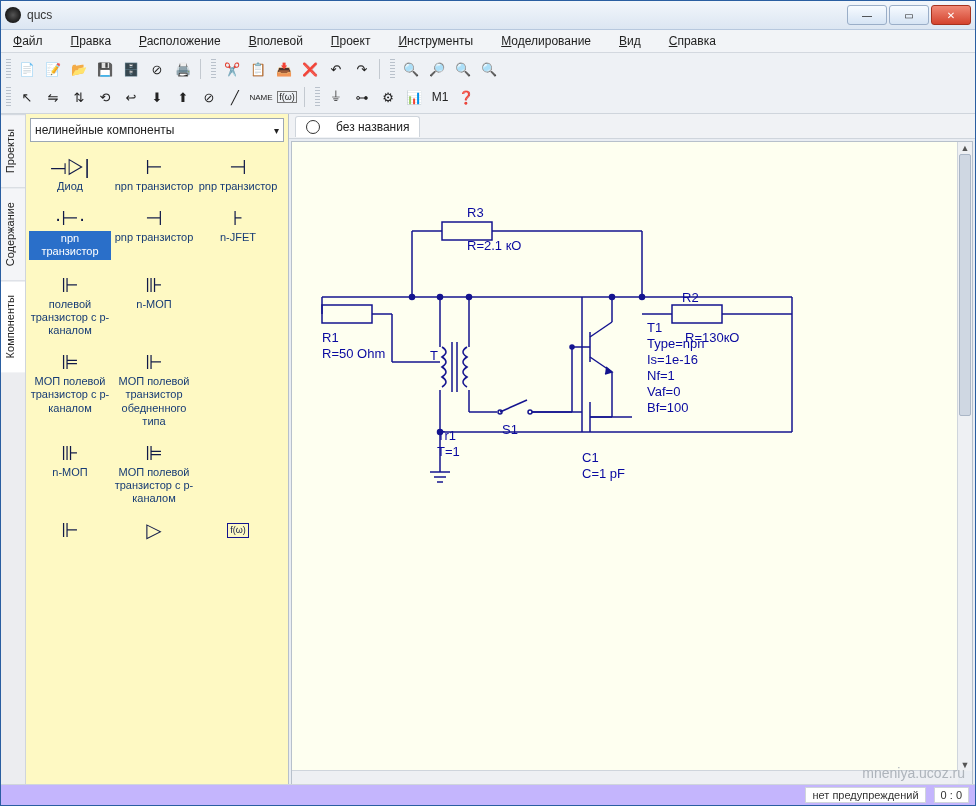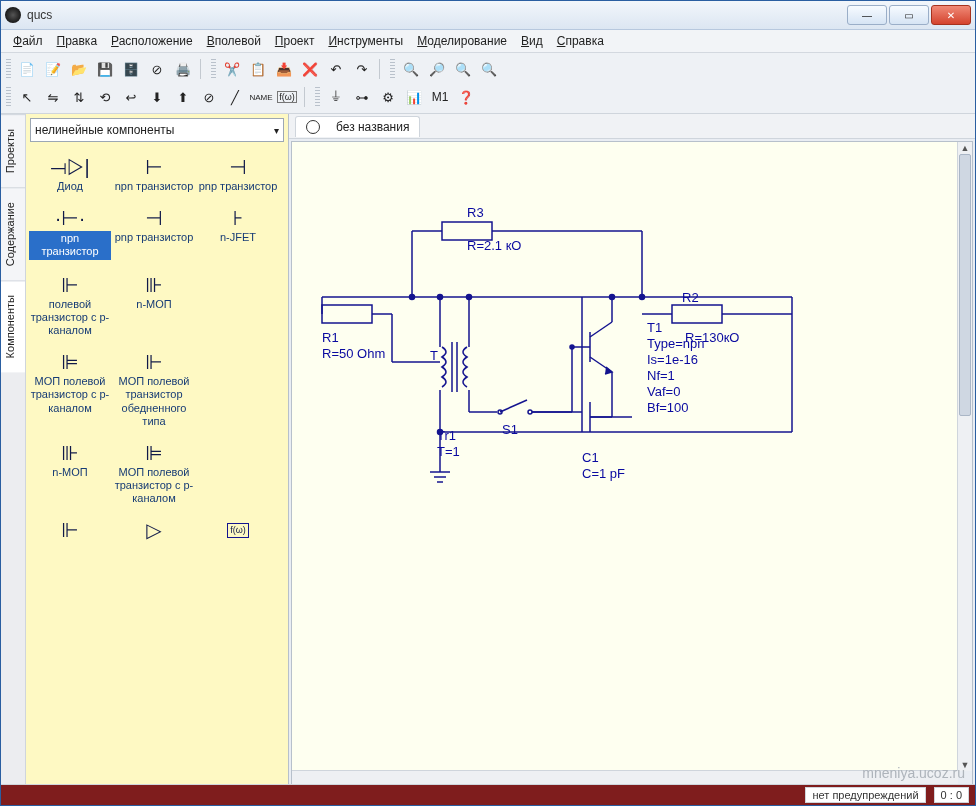--- a/index.html
+++ b/index.html
@@ -3,21 +3,21 @@
 <meta charset="utf-8">
 <style>
   html,body{margin:0;padding:0;font-family:Tahoma,Arial,sans-serif;font-size:12px;color:#222;}
   .window{width:976px;height:806px;border:1px solid #2a5ea1;background:#e9edf3;box-sizing:border-box;position:relative;overflow:hidden;}
   .titlebar{height:28px;background:linear-gradient(#f2f6fb,#dce6f2);border-bottom:1px solid #b7c8de;display:flex;align-items:center;padding:0 4px;justify-content:space-between;}
   .titlebar .app-icon{width:16px;height:16px;background:radial-gradient(#555,#000);border-radius:50%;margin-right:6px;}
   .titlebar .title{flex:1;color:#333;font-size:12px;}
   .win-btns{display:flex;gap:2px;}
   .win-btn{width:38px;height:18px;border:1px solid #9aaec8;border-radius:3px;background:linear-gradient(#f7fbff,#d6e4f4);display:flex;align-items:center;justify-content:center;font-size:10px;}
   .win-close{background:linear-gradient(#f08a77,#d4432e);color:#fff;border-color:#a6321e;}
-  .menubar{height:22px;background:#f2f4f7;display:flex;align-items:center;padding:0 6px;gap:2px;border-bottom:1px solid #d3d8df;}
+  .menubar{height:22px;background:#f2f4f7;display:flex;align-items:center;padding:0 6px;gap:16px;border-bottom:1px solid #d3d8df;}
   .menu-item{padding:2px 6px;}
   .menu-item u{text-decoration:underline;}
   .toolbars{background:#eef1f5;padding:2px 2px;border-bottom:1px solid #cfd5dc;}
   .tb-row{display:flex;align-items:center;gap:2px;padding:2px 3px;}
   .tb-sep{width:5px;height:20px;border-left:1px solid #c3c9d0;margin:0 3px;}
   .tb-handle{width:5px;height:20px;background:repeating-linear-gradient(#b9c1cb,#b9c1cb 1px,transparent 1px,transparent 3px);margin-right:2px;}
   .tb-btn{width:22px;height:22px;border:1px solid transparent;border-radius:3px;display:flex;align-items:center;justify-content:center;font-size:13px;}
   .body{display:flex;height:calc(100% - 28px - 22px - 60px - 20px);}
   .side-tabs{width:24px;background:#ecedf0;border-right:1px solid #cfd5dc;display:flex;flex-direction:column;}
   .side-tab{writing-mode:vertical-rl;transform:rotate(180deg);padding:14px 3px;font-size:11px;border-bottom:1px solid #cfd5dc;background:#f4f5f8;cursor:default;text-align:center;}
@@ -36,21 +36,21 @@
   .gear{width:12px;height:12px;border:1px solid #333;border-radius:50%;display:inline-block;position:relative;}
   .canvas-wrap{flex:1;position:relative;border:1px solid #b7c0cb;margin:2px;overflow:hidden;}
   .canvas{position:absolute;left:0;top:0;right:14px;bottom:14px;background:#fefff0;background-image:radial-gradient(#e0d8a8 0.6px,transparent 0.6px);background-size:10px 10px;}
   .scrollbar-v{position:absolute;right:0;top:0;width:14px;bottom:14px;background:#eef0f3;border-left:1px solid #cfd5dc;}
   .scrollbar-v .thumb{position:absolute;left:1px;right:1px;top:12px;height:260px;background:#cfd7e2;border:1px solid #aab6c6;border-radius:2px;}
   .scrollbar-v .arr{position:absolute;left:0;right:0;height:12px;display:flex;align-items:center;justify-content:center;font-size:9px;color:#555;}
   .scrollbar-h{position:absolute;left:0;right:14px;bottom:0;height:14px;background:#eef0f3;border-top:1px solid #cfd5dc;}
   .schem{position:absolute;left:0;top:0;}
   .schem text{font-family:Arial,sans-serif;font-size:13px;fill:#0a0aa0;}
   .schem line,.schem polyline,.schem rect,.schem circle,.schem path{stroke:#14148f;stroke-width:1.5;fill:none;}
-  .statusbar{position:absolute;left:0;right:0;bottom:0;height:20px;background:#7f1d1d;border-top:1px solid #cfd5dc;display:flex;align-items:center;justify-content:flex-end;padding:0 6px;gap:8px;font-size:11px;color:#333;}
+  .statusbar{position:absolute;left:0;right:0;bottom:0;height:20px;background:#c4b5fd;border-top:1px solid #cfd5dc;display:flex;align-items:center;justify-content:flex-end;padding:0 6px;gap:8px;font-size:11px;color:#333;}
   .status-cell{border:1px solid #d0d5db;padding:1px 6px;background:#fff;}
   .watermark{position:absolute;right:10px;bottom:24px;font-size:14px;color:#aeb4bb;}
 </style>
 </head>
 <body>
 
 <div class="window">
 
   <div class="titlebar">
     <div class="app-icon"></div>

